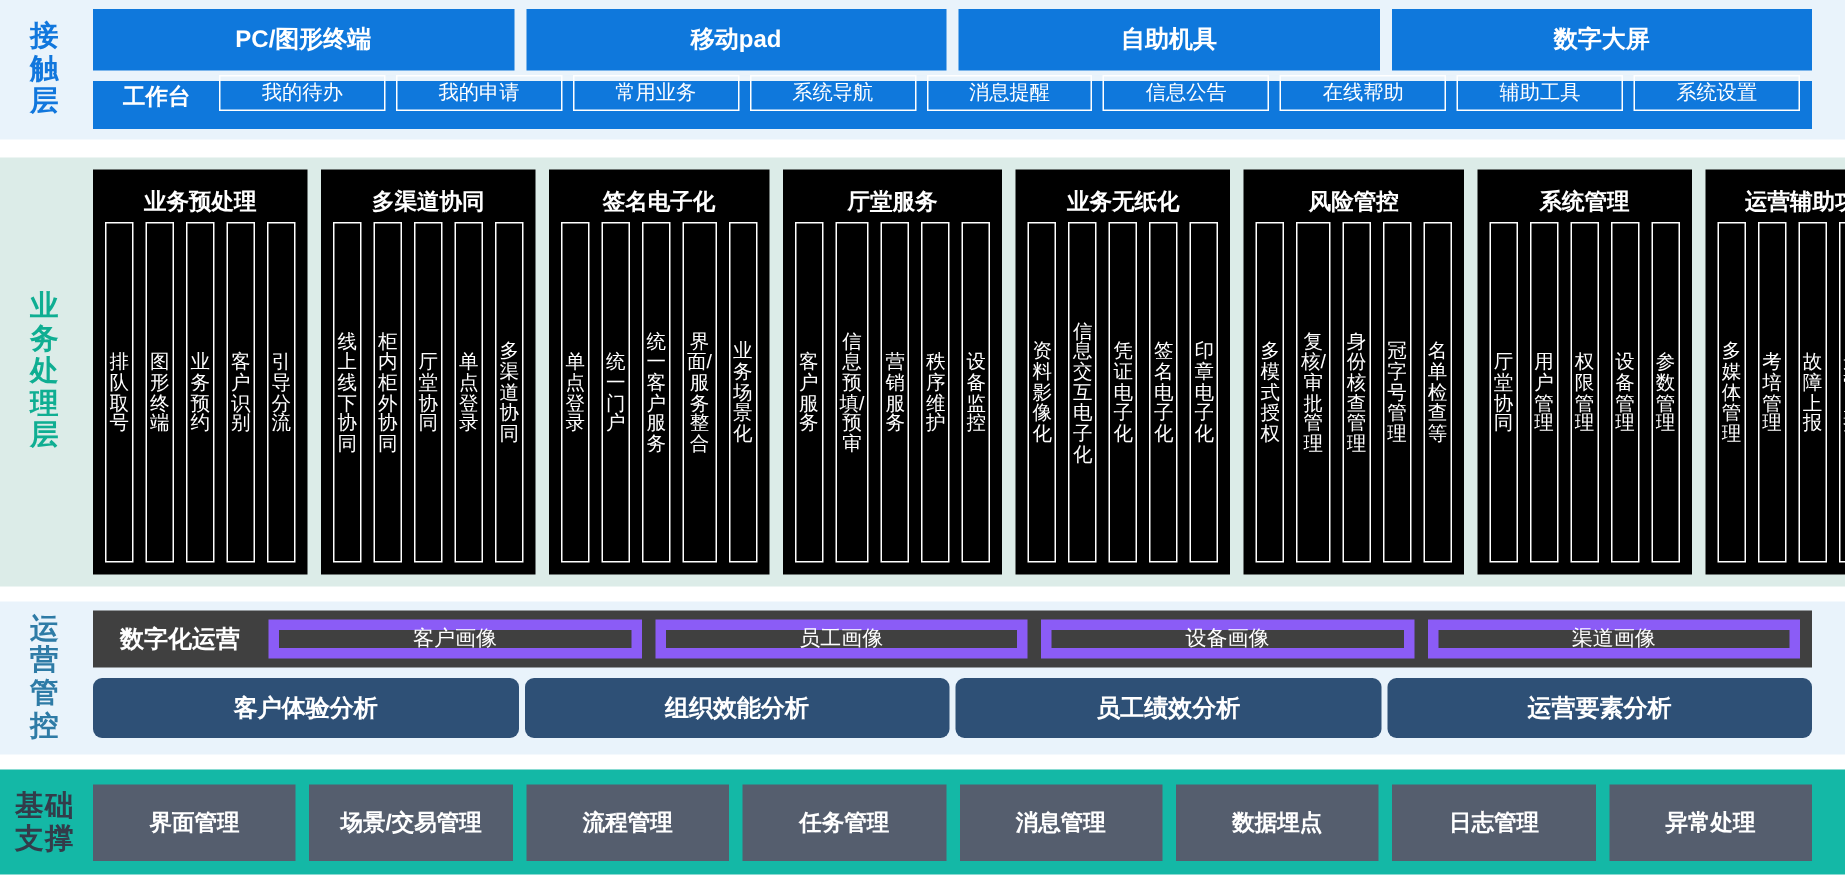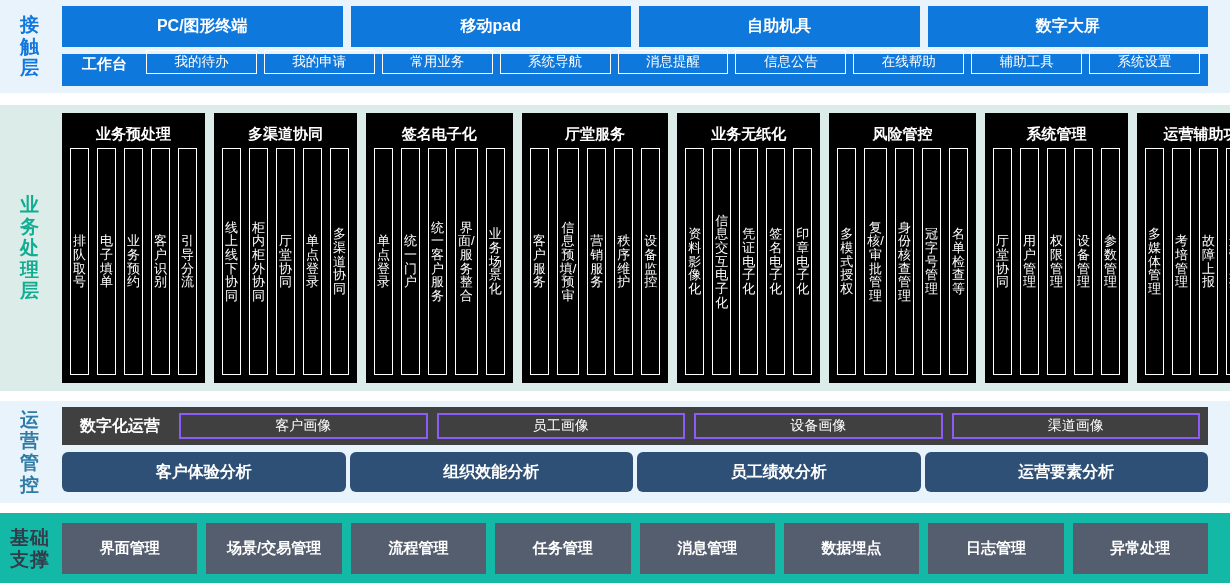--- a/index.html
+++ b/index.html
@@ -83,21 +83,21 @@
   #layer-ops .band-body { padding: 6px 22px 6px 2px; }
   .ops-row1 {
     height: 38px; background: #404040;
     display: flex; align-items: center; gap: 9px; padding: 0 8px;
   }
   .ops-row1 .ops-first {
     color: #ffffff; font-size: 16px; font-weight: bold;
     padding: 0 10px; white-space: nowrap;
   }
   .ops-chip {
-    flex: 1 1 0; height: 26px; border: 2px solid #8b5cf6; color: #ffffff;
+    flex: 1 1 0; height: 26px; border: 7px solid #8b5cf6; color: #ffffff;
     font-size: 14px; display: flex; align-items: center; justify-content: center;
     white-space: nowrap;
   }
   .ops-row2 { margin-top: 7px; height: 40px; display: flex; gap: 4px; }
   .ops-tile {
     flex: 1 1 0; background: #2e5076; border-radius: 6px;
     color: #ffffff; font-size: 16px; font-weight: bold;
     display: flex; align-items: center; justify-content: center;
   }
 
@@ -147,21 +147,21 @@
   <section class="band" id="layer-business">
     <div class="band-label">
       <span class="vtext"><span>业</span><br><span>务</span><br><span>处</span><br><span>理</span><br><span>层</span></span>
     </div>
     <div class="band-body">
 
       <div class="col">
         <div class="col-title">业务预处理</div>
         <div class="col-items">
           <div class="col-item">排队取号</div>
-          <div class="col-item">电子填单</div>
+          <div class="col-item">图形终端</div>
           <div class="col-item">业务预约</div>
           <div class="col-item">客户识别</div>
           <div class="col-item">引导分流</div>
         </div>
       </div>
 
       <div class="col">
         <div class="col-title">多渠道协同</div>
         <div class="col-items">
           <div class="col-item">线上线下协同</div>

